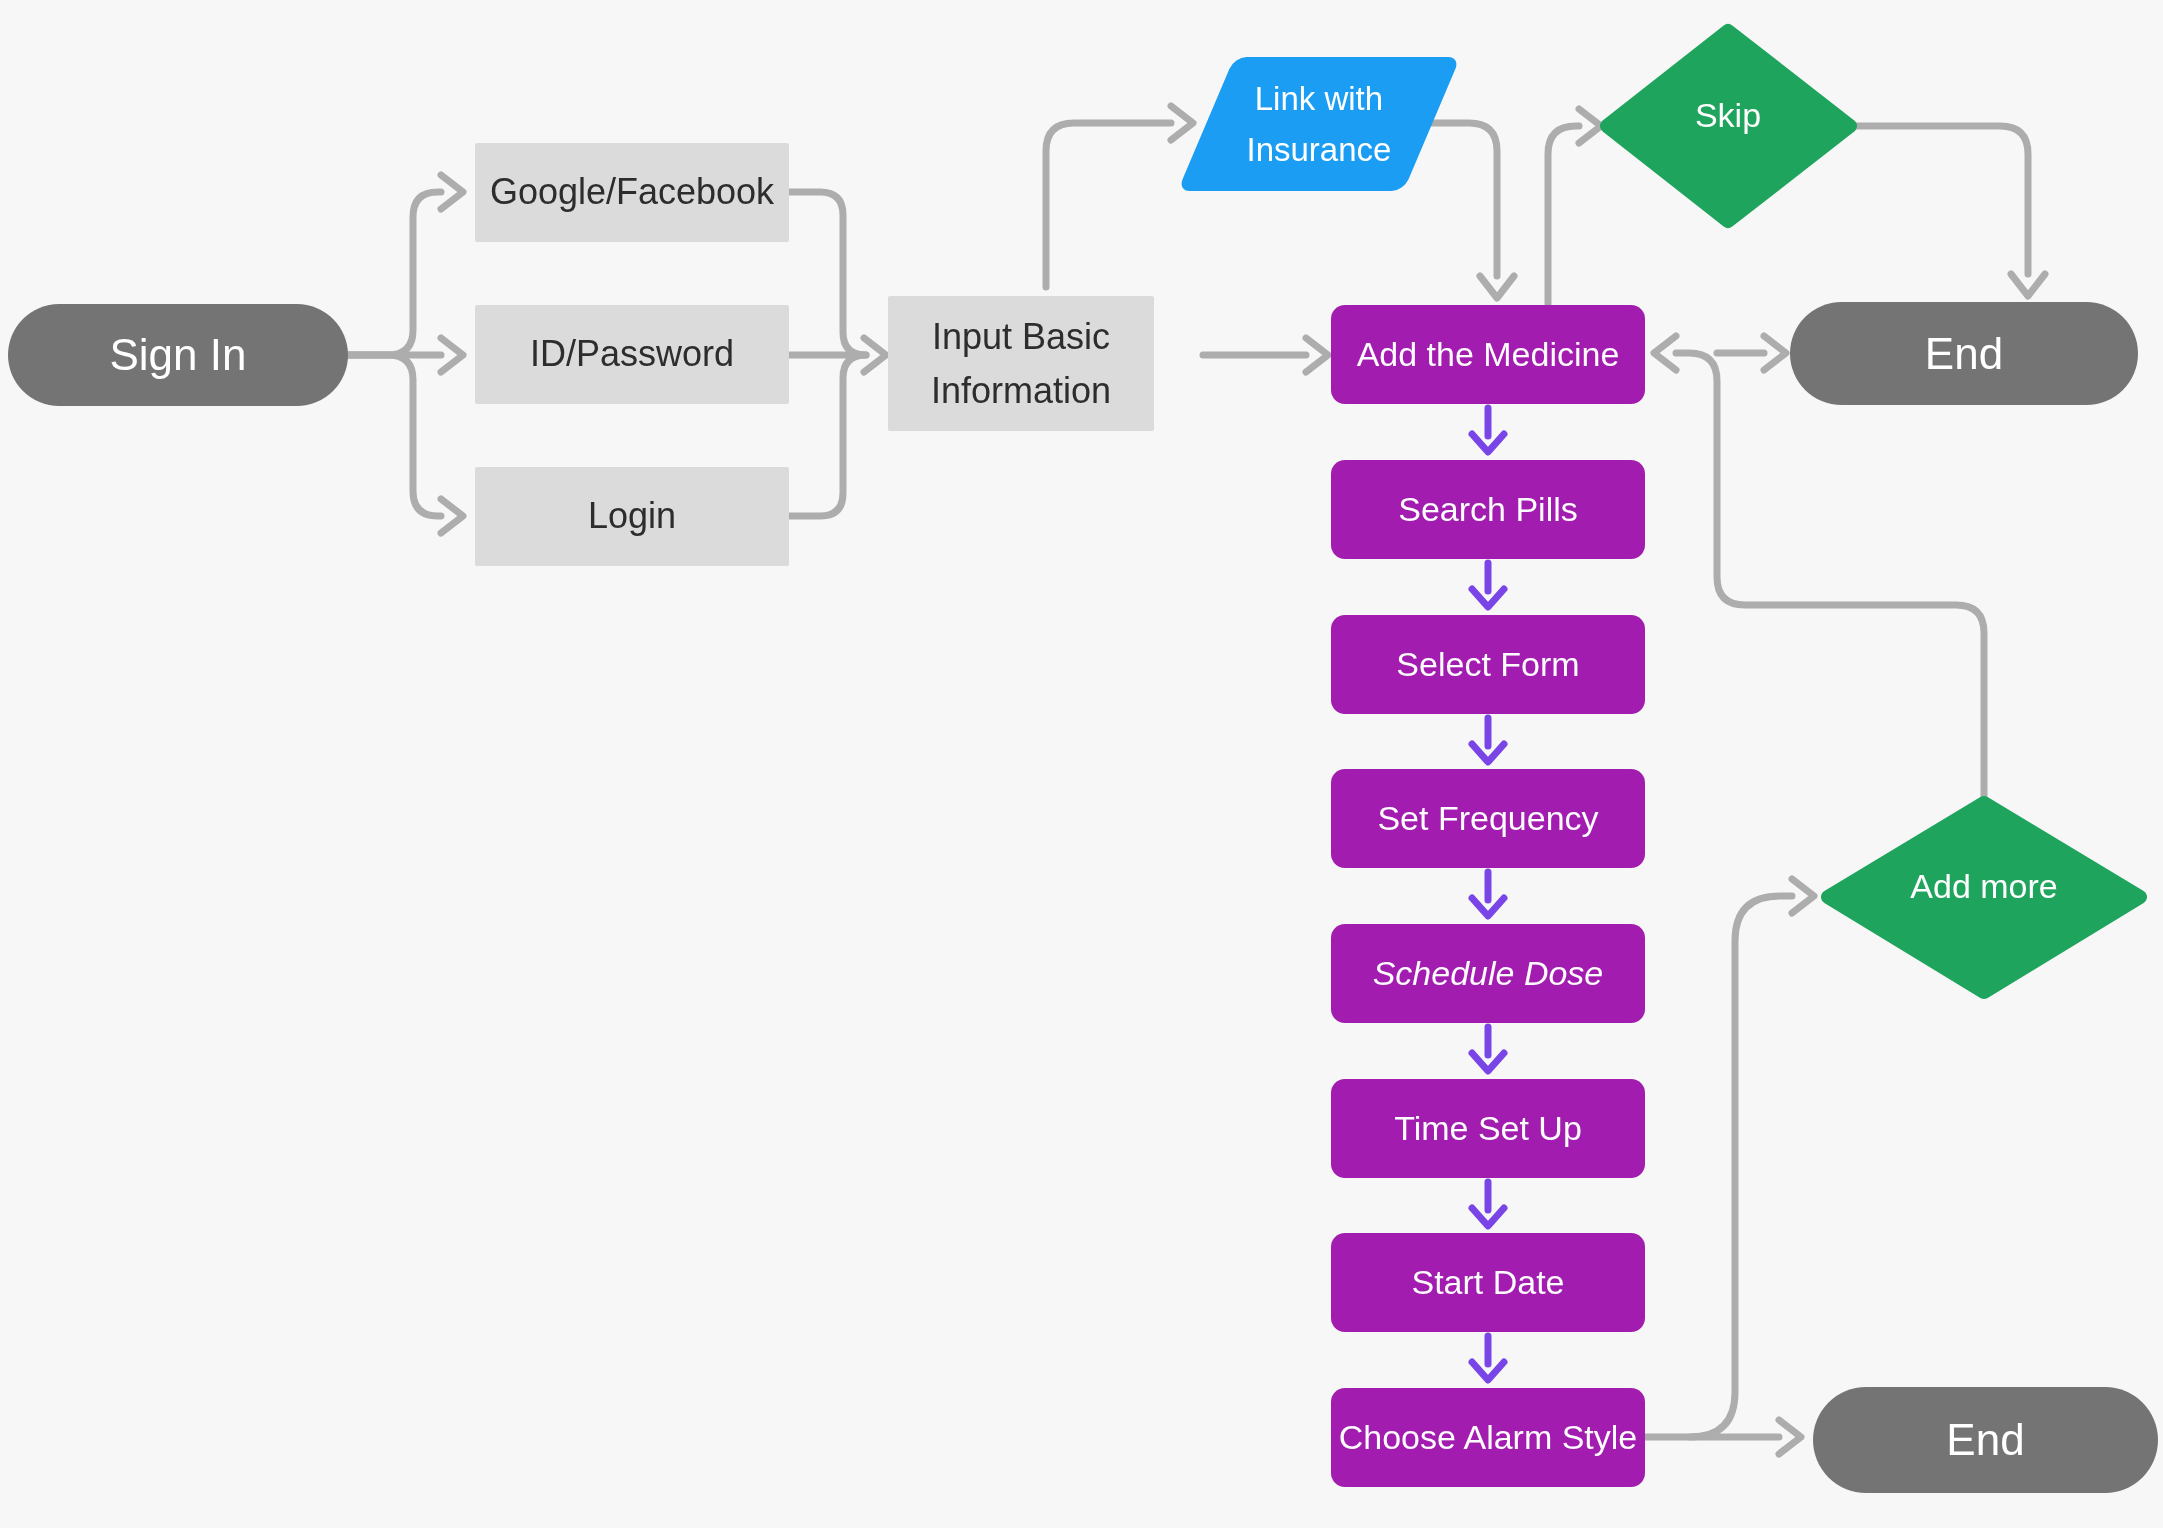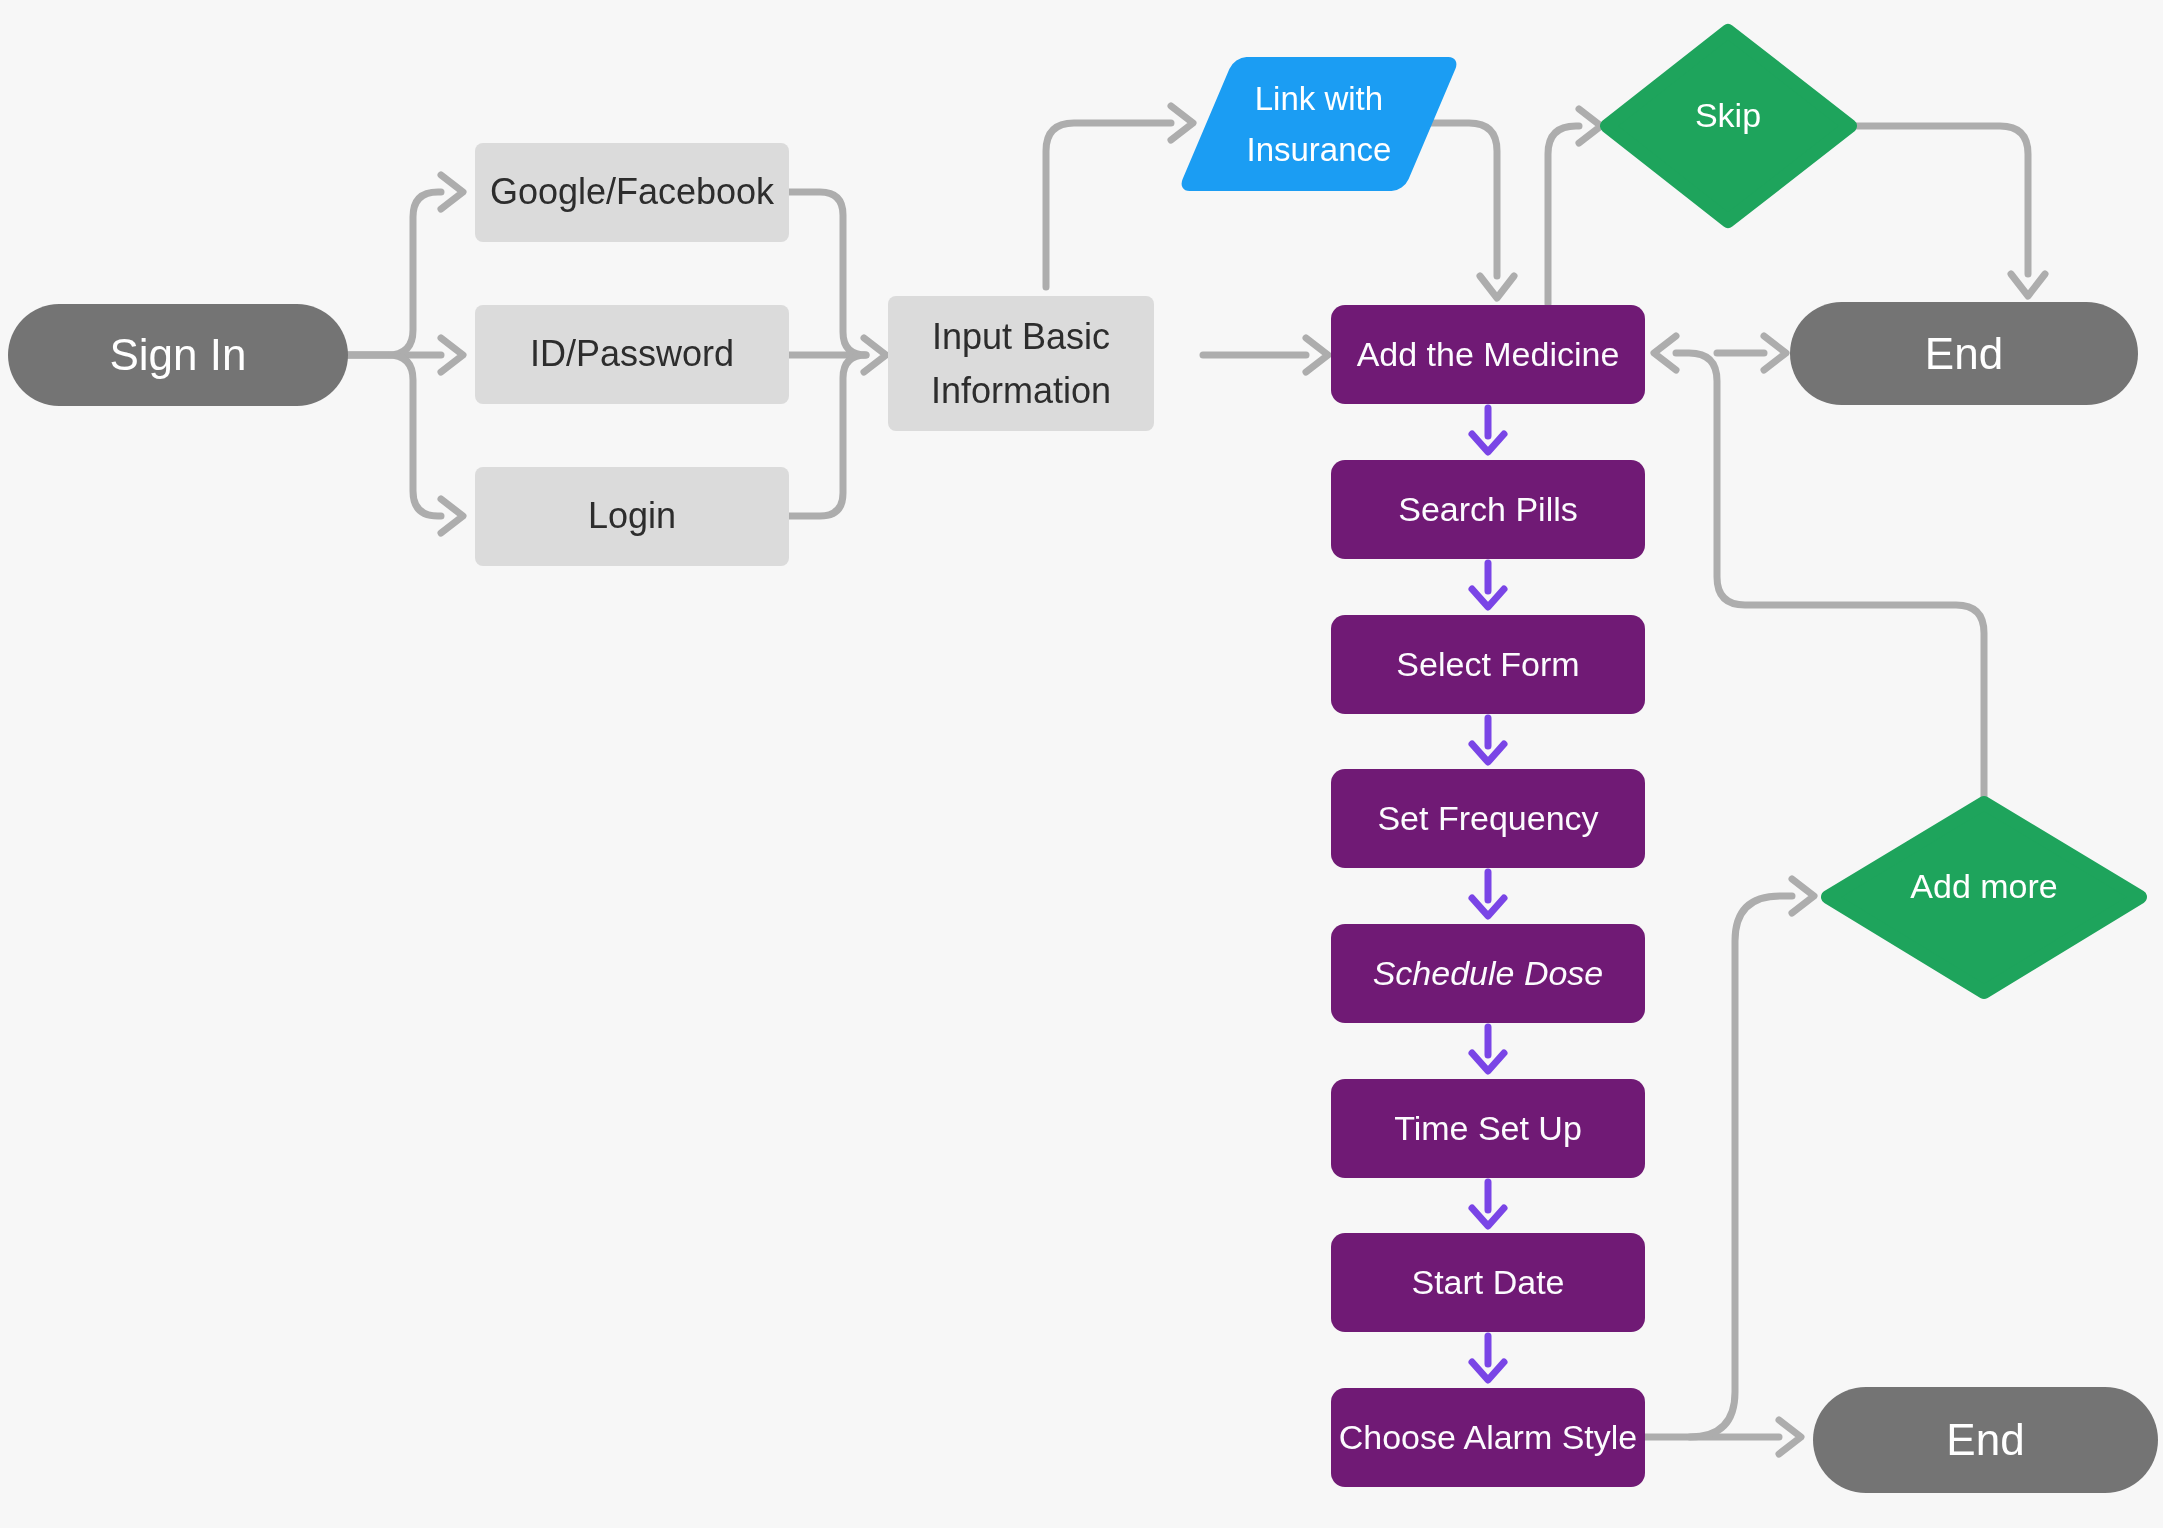--- a/index.html
+++ b/index.html
@@ -12,22 +12,22 @@
   }
   svg.wires{position:absolute;left:0;top:0;z-index:0;}
   .wire{stroke:#ADADAD;stroke-width:7;fill:none;stroke-linecap:round;stroke-linejoin:round;}
   .pwire{stroke:#7A45E6;stroke-width:7;fill:none;stroke-linecap:round;stroke-linejoin:round;}
   .diamond{fill:#1EA45C;stroke:#1EA45C;stroke-width:14;stroke-linejoin:round;}
   .node{
     position:absolute;display:flex;align-items:center;justify-content:center;
     text-align:center;box-sizing:border-box;z-index:1;line-height:1.35;
   }
   .terminator{background:#747474;color:#FFFFFF;font-size:44px;}
-  .lightbox{background:#DBDBDB;color:#2D2D2D;font-size:36px;border-radius:8px;}
-  .purplebox{background:#701a75;color:#FCFBFE;font-size:34px;border-radius:14px;}
+  .lightbox{background:#DBDBDB;color:#2D2D2D;font-size:36px;border-radius:2px;}
+  .purplebox{background:#a21caf;color:#FCFBFE;font-size:34px;border-radius:14px;}
   .para{
     background:#1B9DF3;border-radius:12px;transform:skewX(-23deg);
     color:#FFFFFF;font-size:33px;line-height:1.55;
   }
   .para .unskew{transform:skewX(23deg);display:block;}
   .dlabel{position:absolute;z-index:2;display:flex;align-items:flex-start;justify-content:center;
     color:#FFFFFF;font-size:34px;text-align:center;}
 </style>
 </head>
 <body>

